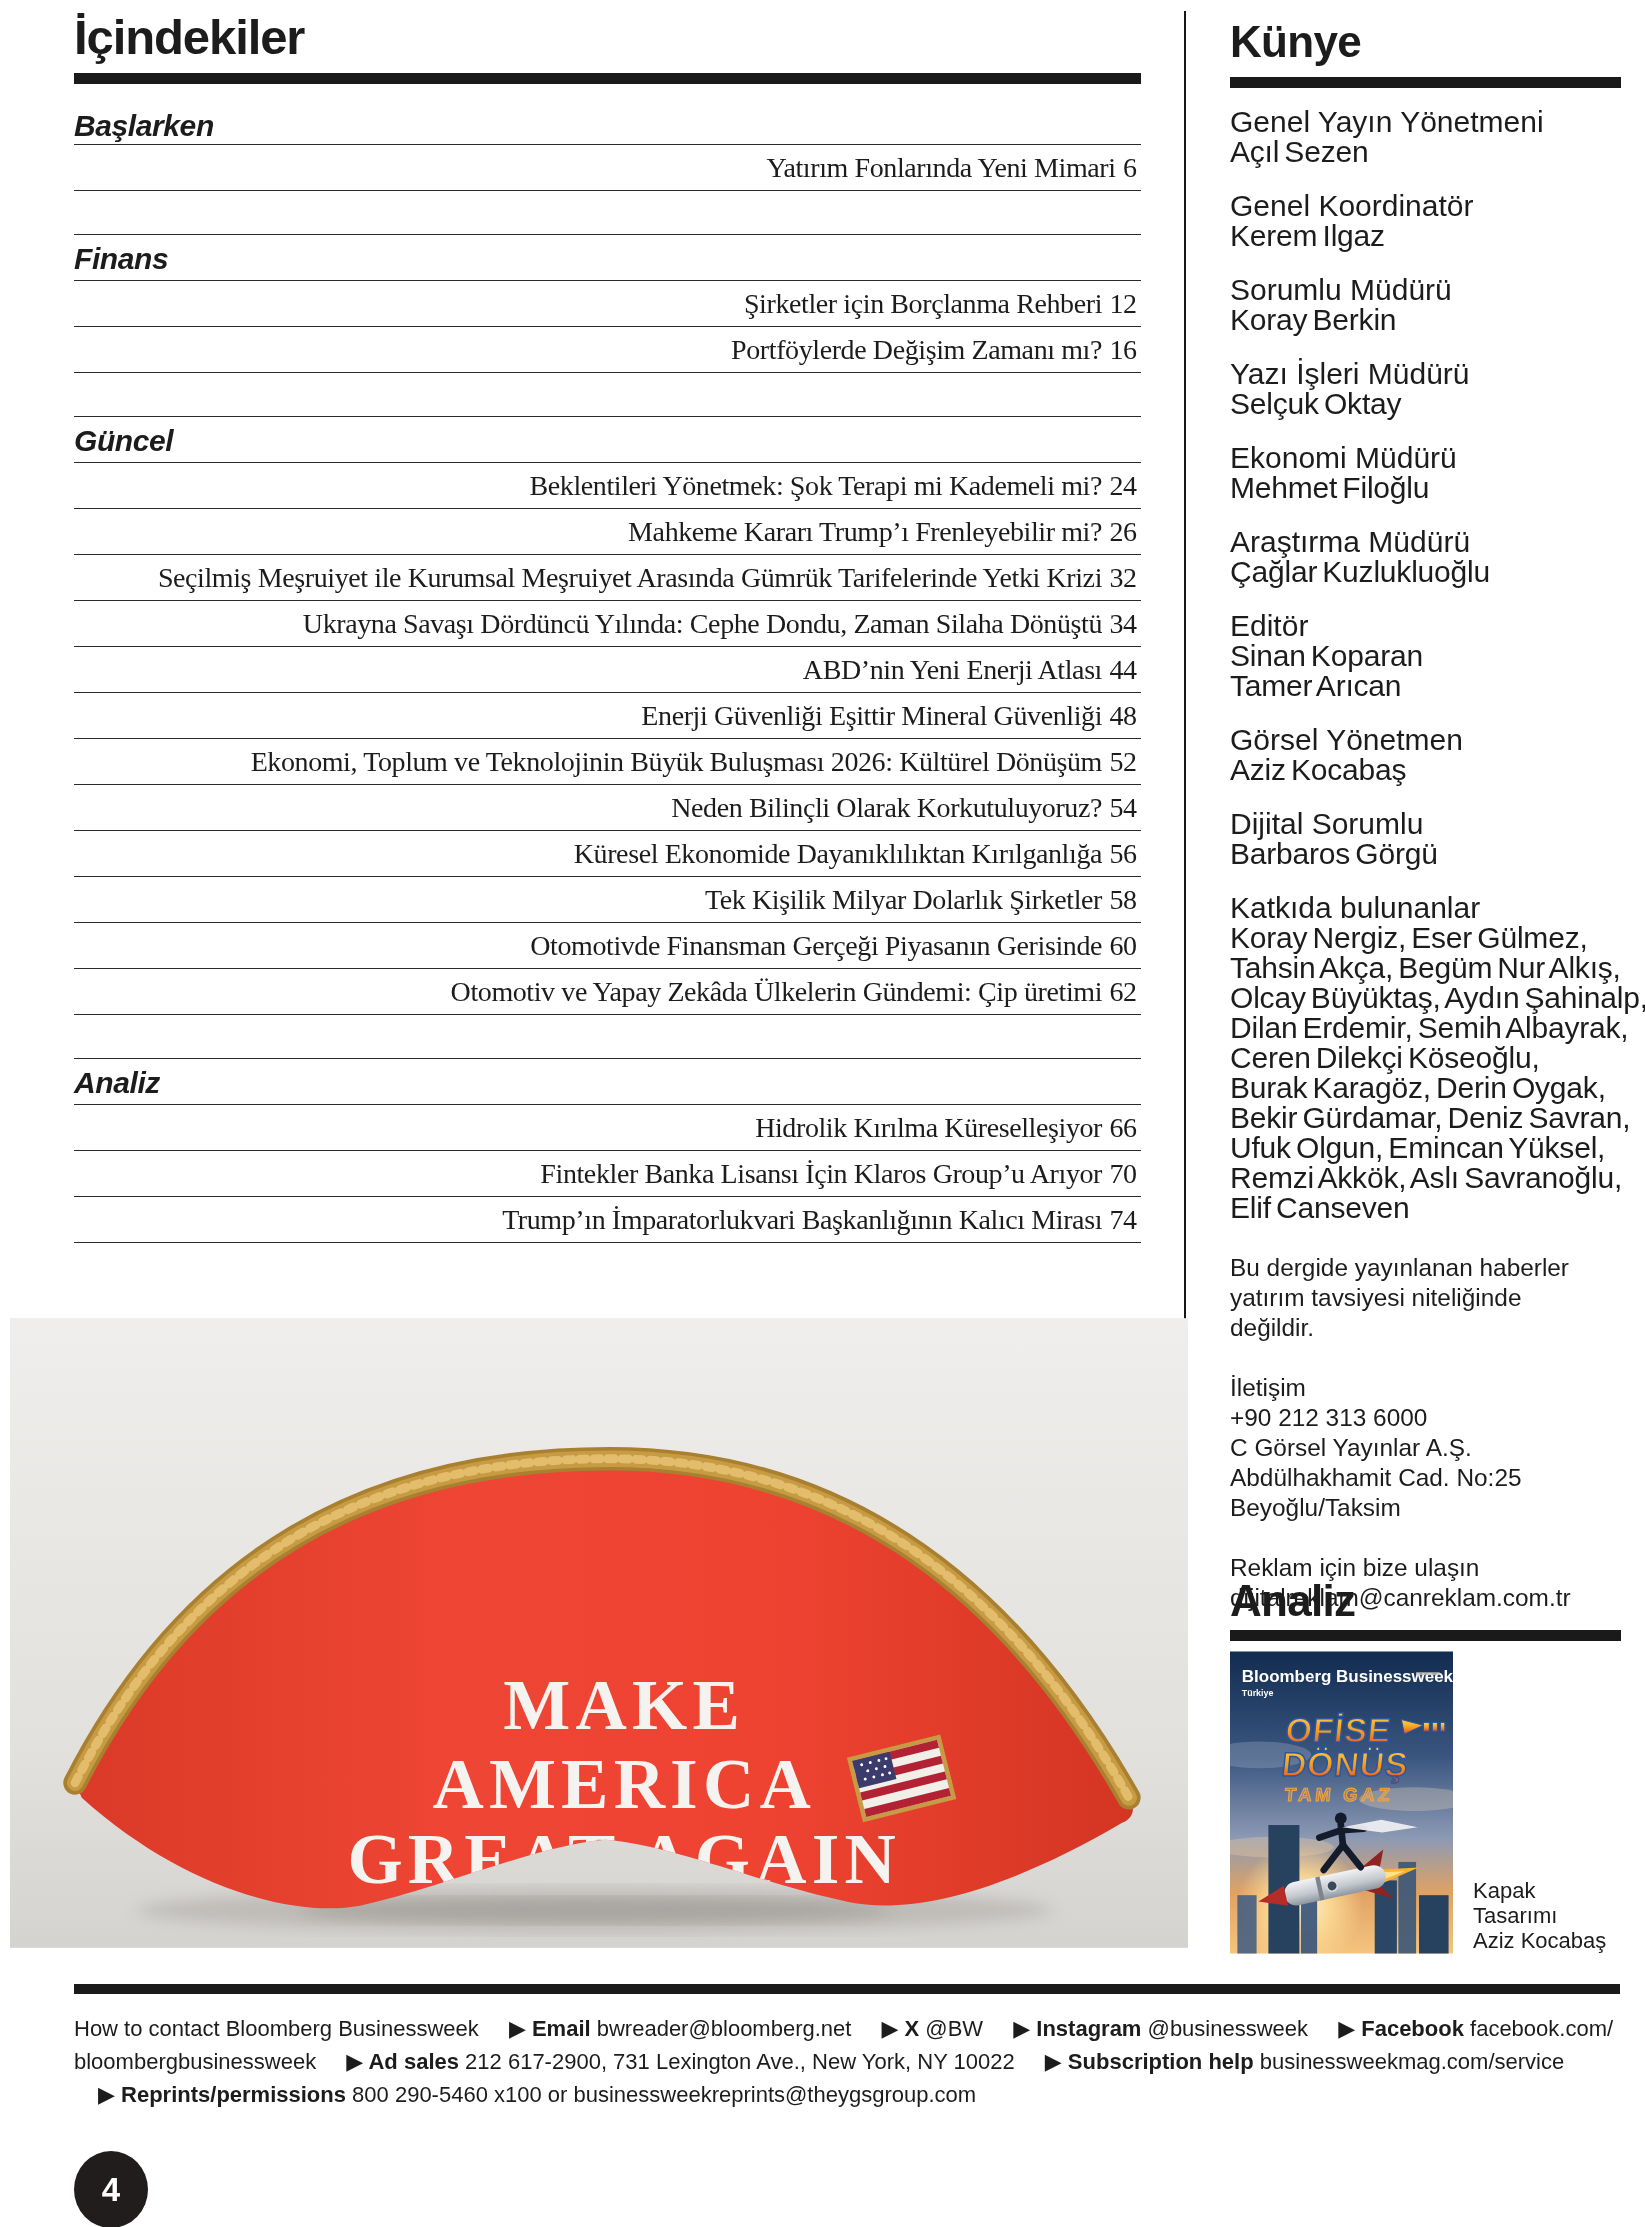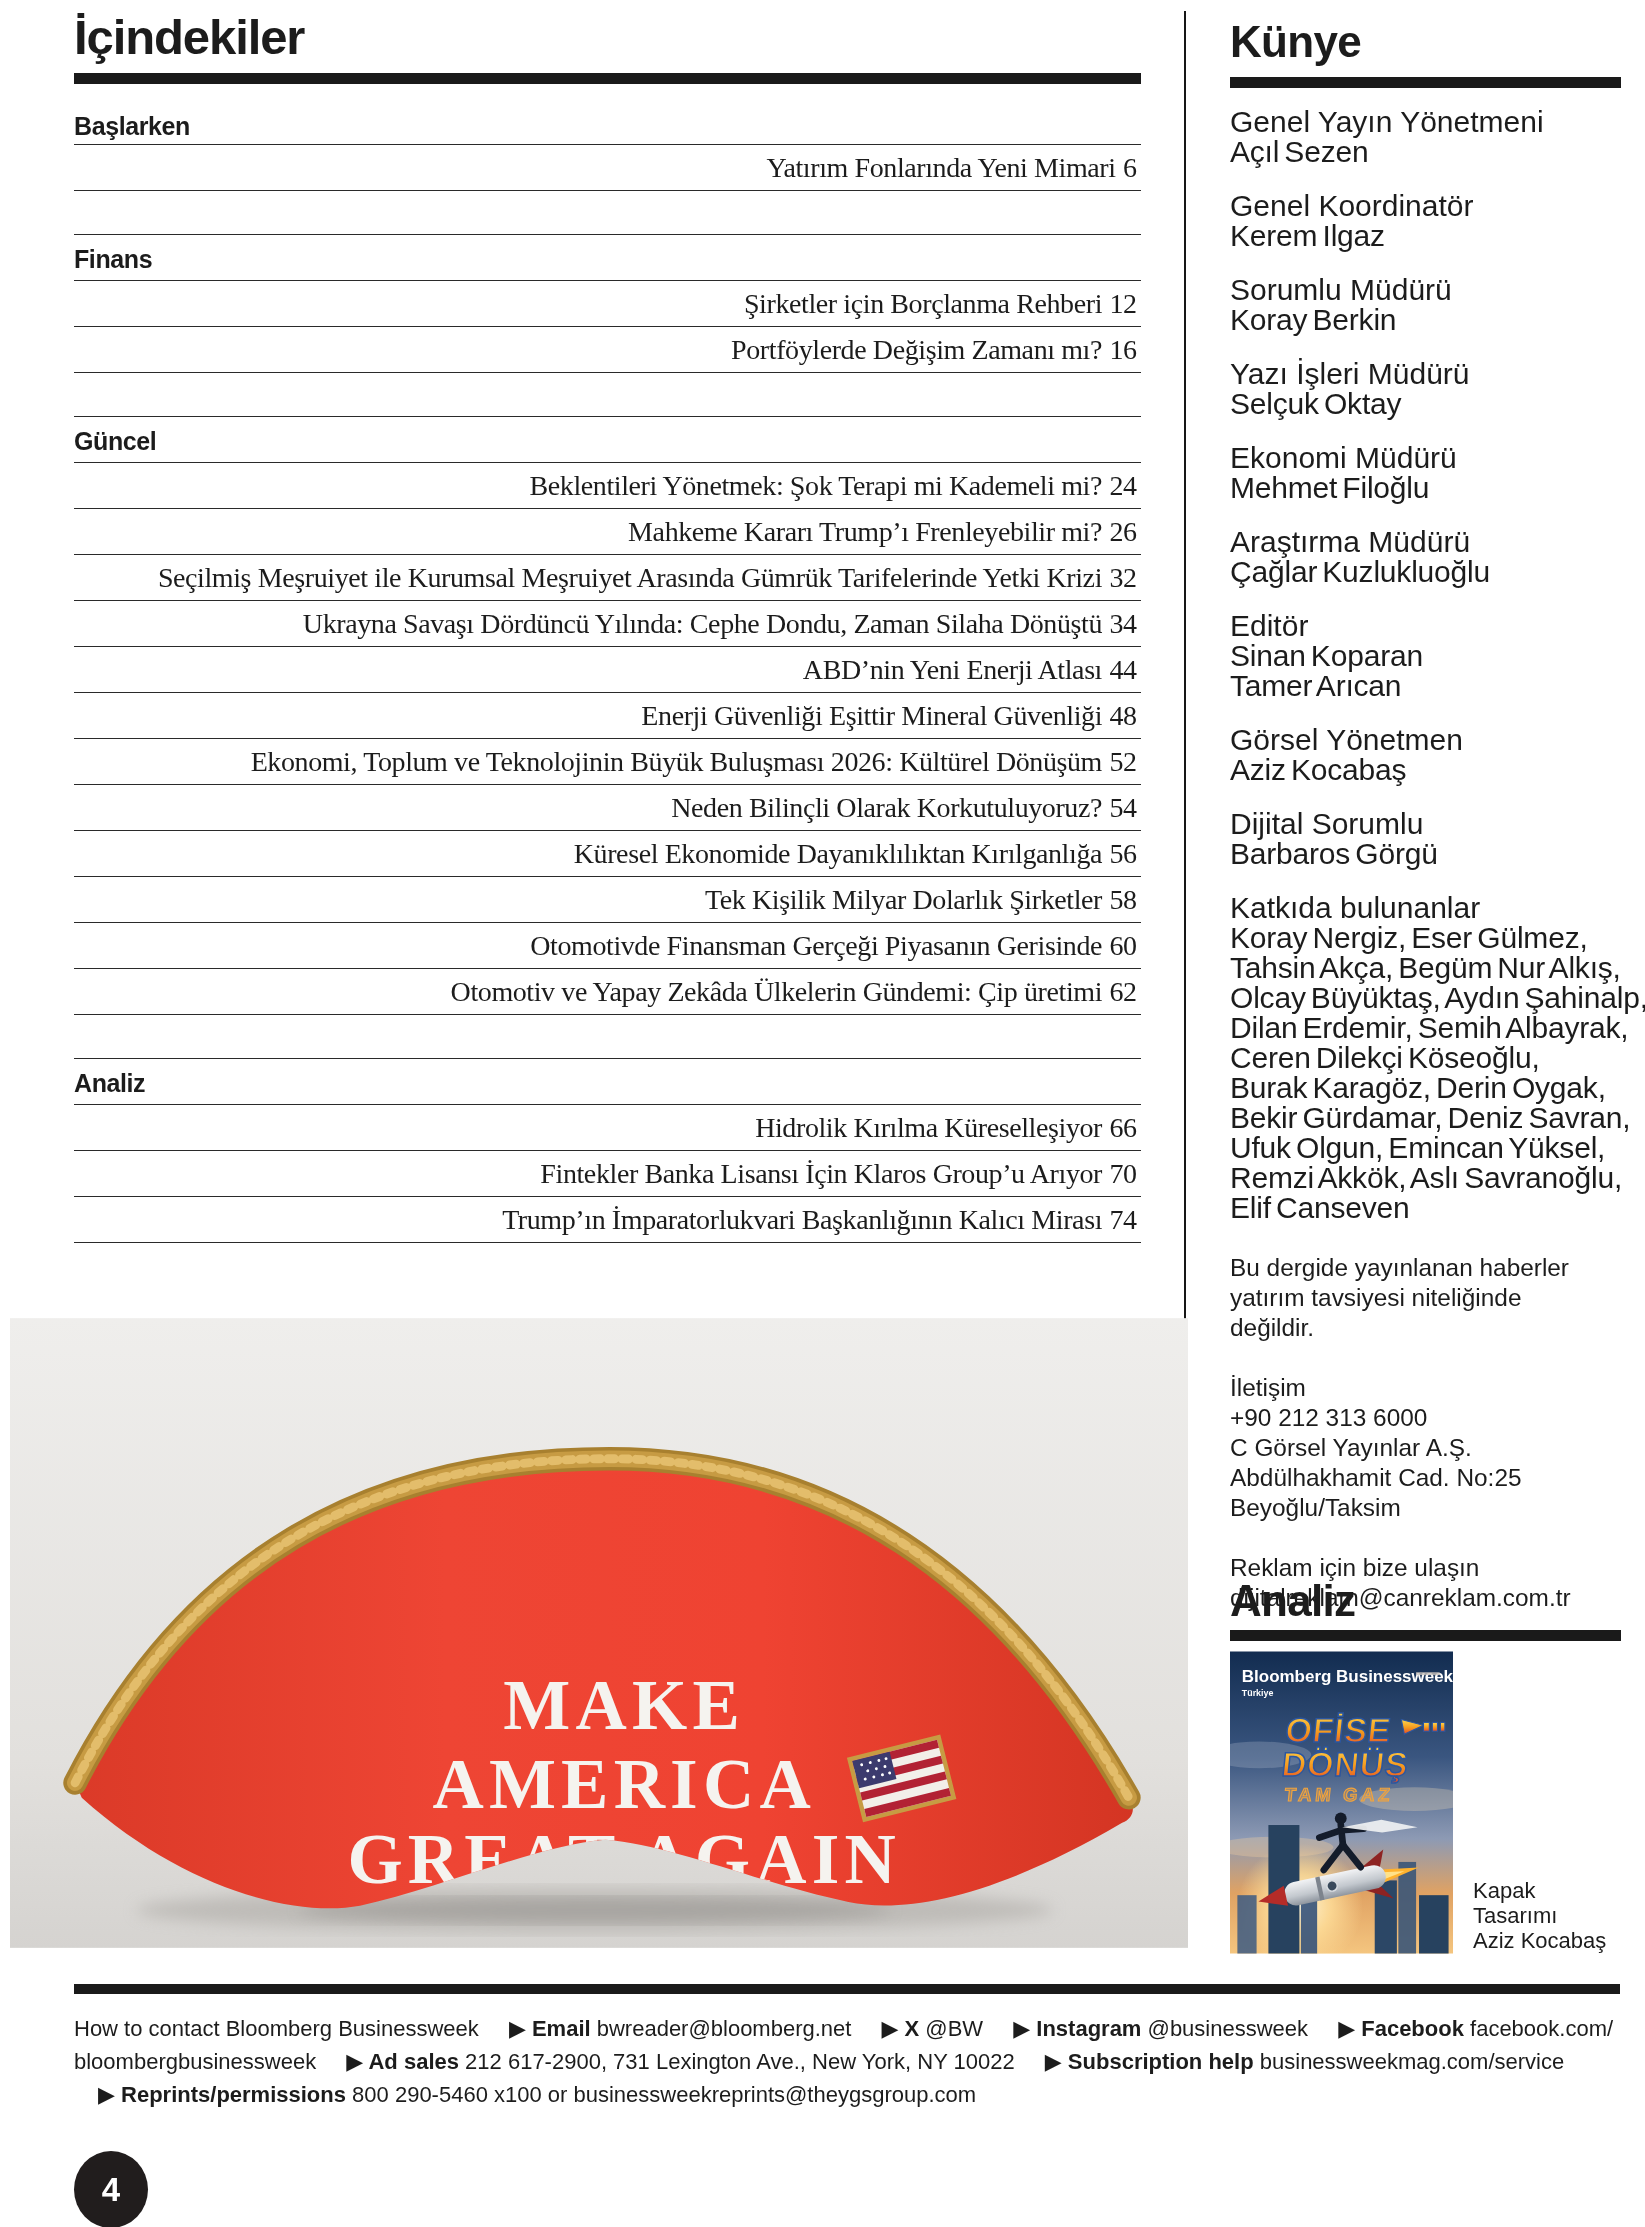--- a/index.html
+++ b/index.html
@@ -7,22 +7,22 @@
   .page {
     position:relative; width:1645px; height:2227px; background:#fff;
     font-family:"Liberation Sans","DejaVu Sans",sans-serif; color:#1c1c1c; overflow:hidden;
   }
   
   .toc { position:absolute; left:74px; top:11px; width:1067px; }
   .toc h1 { font-size:49px; line-height:52px; font-weight:800; letter-spacing:-1.1px; }
   .thickbar { height:11px; background:#1a1a1a; margin-top:10.4px; }
   .toc-section { margin-top:43px; border-top:1.5px solid #2a2a2a; }
   .toc-section.first { margin-top:27px; border-top:none; }
-  .toc-section h2 { font-size:25px; line-height:30px; font-weight:700; letter-spacing:-0.4px;
-    padding:9px 0 6px 0; border-bottom:1.5px solid #2a2a2a; }
+  .toc-section h2 { font-size:30px; line-height:30px; font-weight:700; letter-spacing:-0.4px;
+    padding:9px 0 6px 0; border-bottom:1.5px solid #2a2a2a;font-style:italic; }
   .toc-section.first h2 { padding-top:0; padding-bottom:3px; }
   .toc-row { height:46px; display:flex; justify-content:flex-end; align-items:center;
     border-bottom:1.5px solid #2a2a2a; font-size:28px; letter-spacing:-0.4px; gap:7.4px;font-family:Liberation Serif, serif; }
   .toc-row .t { white-space:nowrap; }
   .toc-row .p { padding-right:4.4px; }
   
   .divider { position:absolute; left:1184px; top:11px; width:2.2px; height:1883px; background:#161616; }
   
   .kunye { position:absolute; left:1230px; top:18px; width:391px; }
   .kunye h1, .analiz-block h1 { font-size:44px; line-height:47px; font-weight:800; letter-spacing:-0.7px; }

